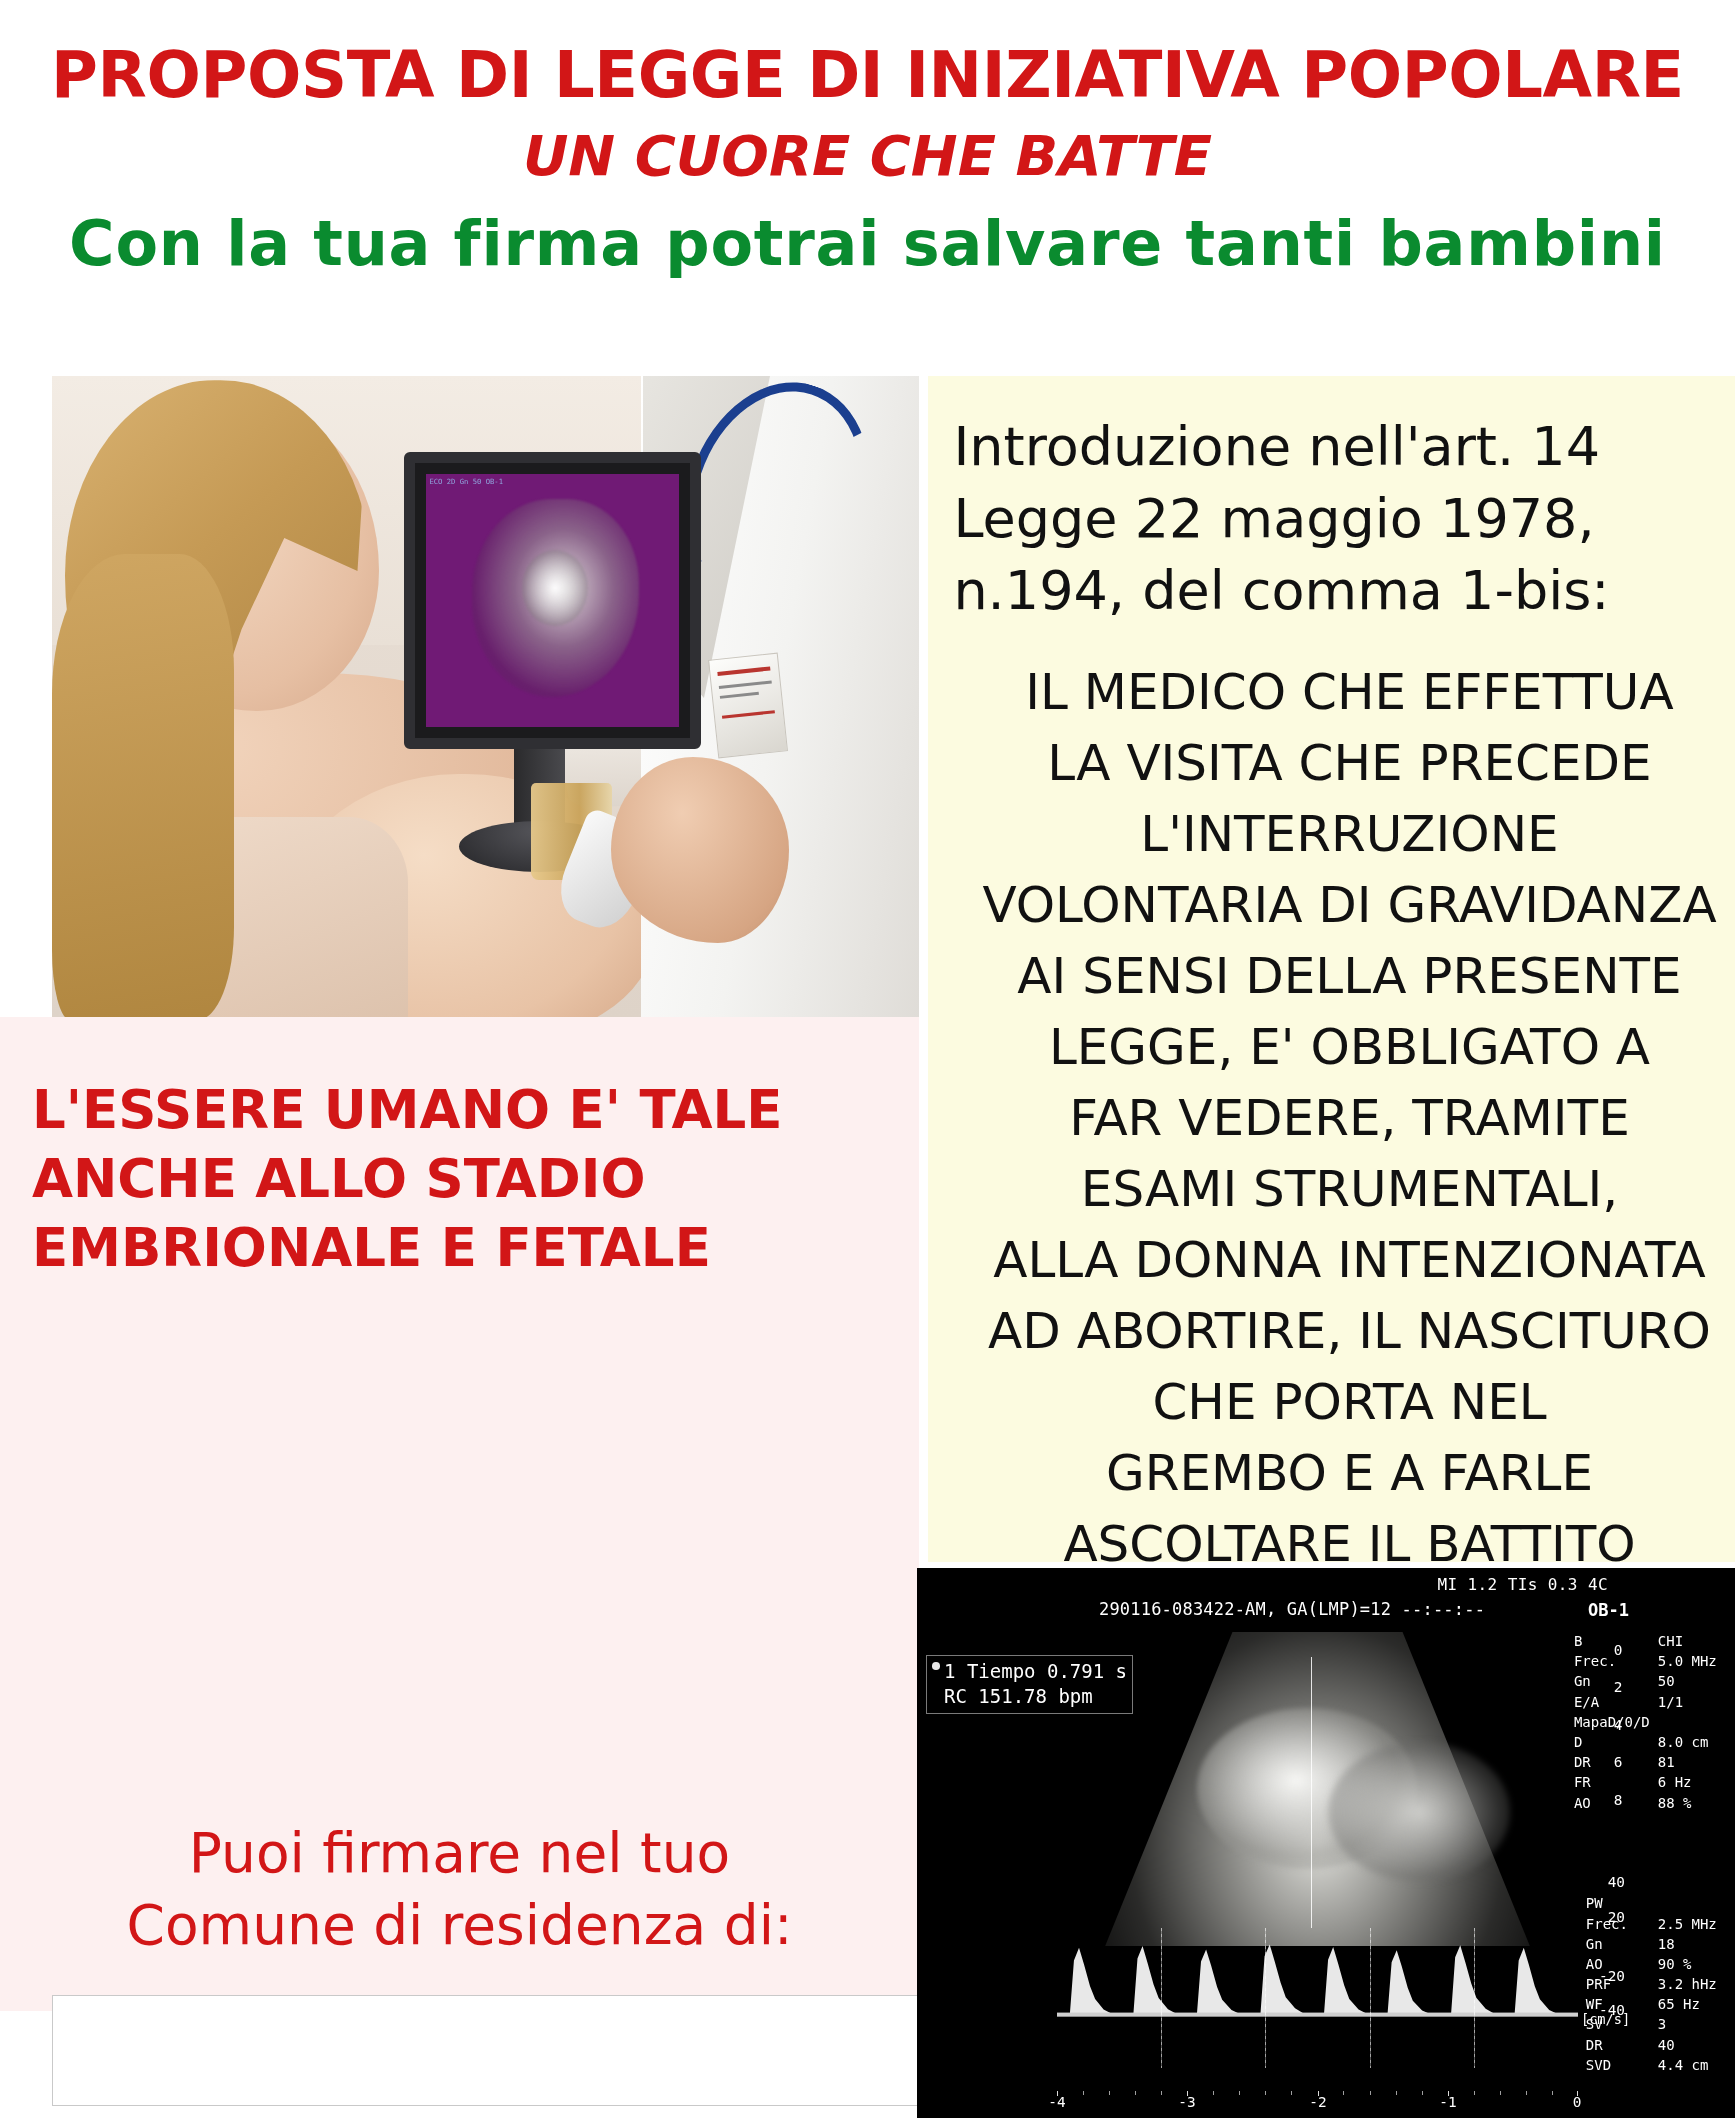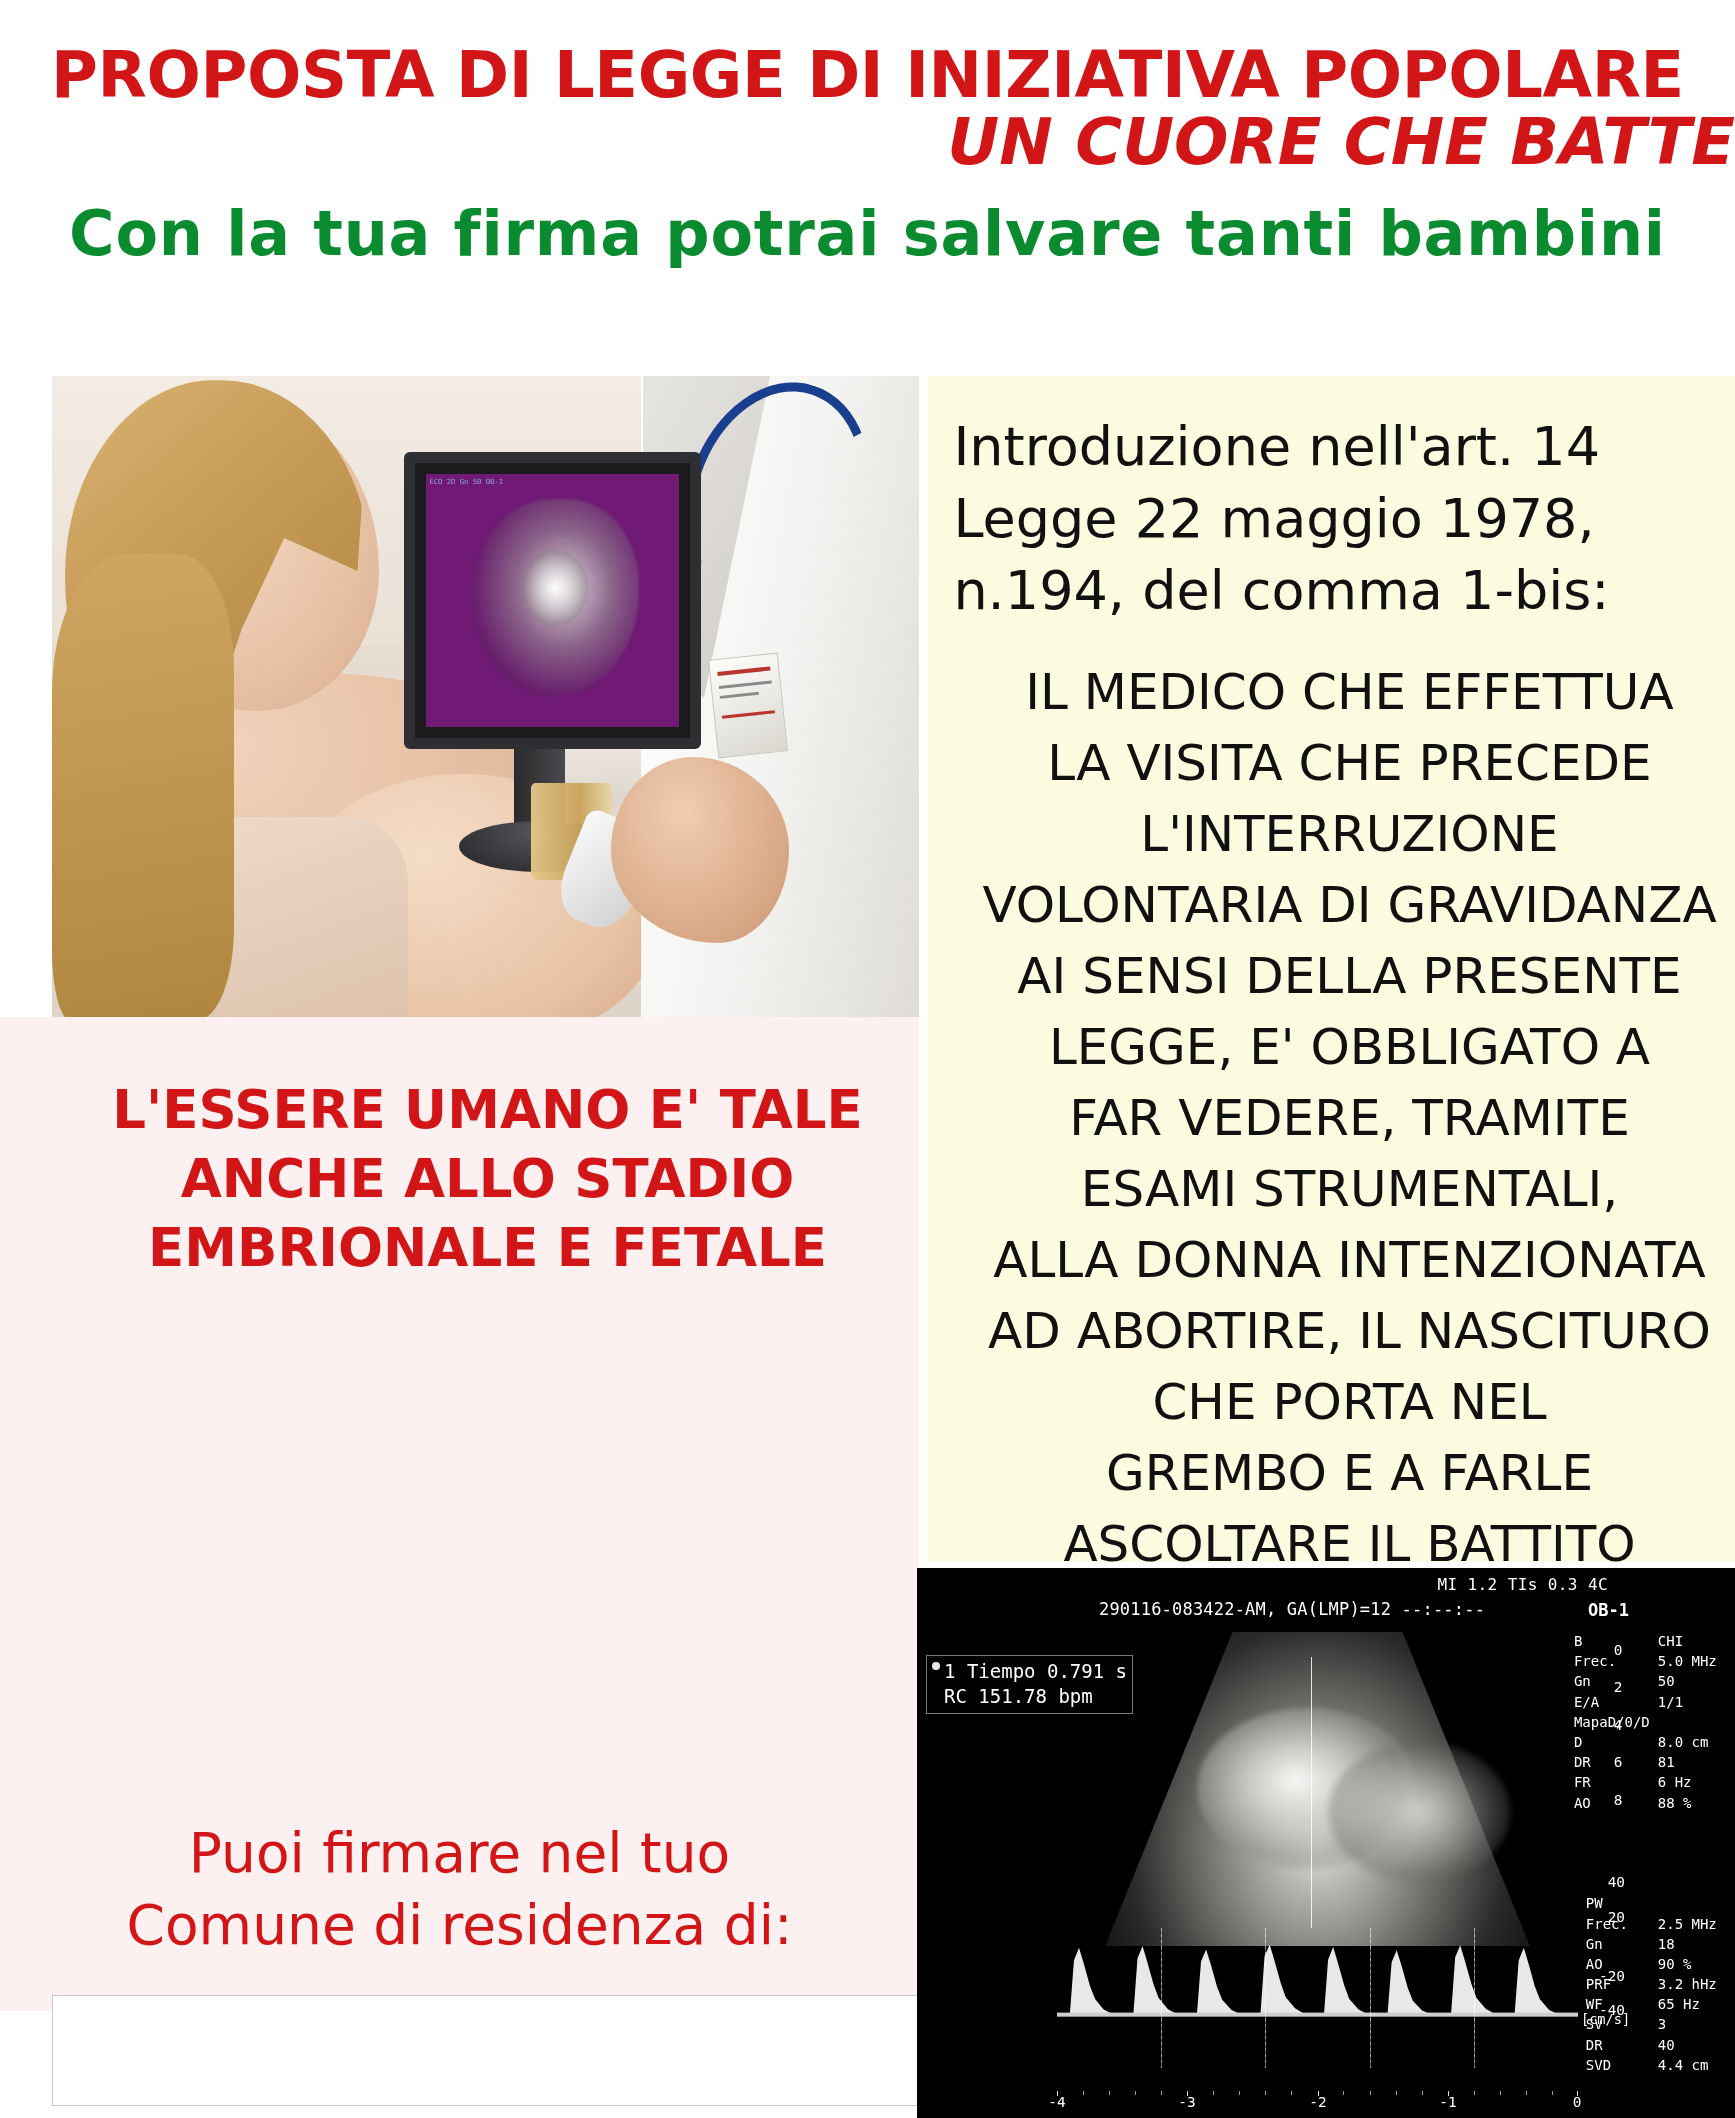--- a/index.html
+++ b/index.html
@@ -36,23 +36,23 @@
     font-size: 64px;
     line-height: 1.05;
     letter-spacing: -0.4px;
     margin-top: 42px;
   }
   .title-2 {
     font-family: "DejaVu Sans", sans-serif;
     font-weight: bold;
     font-style: italic;
     color: #d21617;
-    font-size: 64px;
+    font-size: 56px;
     line-height: 1.05;
-    text-align: right;
+    margin-top: 18px;
   }
   .subtitle {
     font-family: "DejaVu Sans", sans-serif;
     font-weight: bold;
     color: #0a8b2f;
     font-size: 62px;
     line-height: 1.05;
     margin-top: 24.6px;
     letter-spacing: 0.8px;
   }
@@ -259,25 +259,25 @@
     top: 1017px;
     width: 919px;
     height: 994px;
     background: #fdf0f0;
   }
   .pink-head {
     position: absolute;
     left: 0;
     top: 1076px;
     width: 975px;
-    text-align: center;
     color: #d21617;
     font-weight: bold;
     font-size: 53px;
     line-height: 1.30;
+    padding-left: 32px;
   }
   .pink-body {
     position: absolute;
     left: 0;
     top: 1318px;
     width: 919px;
     text-align: center;
     color: #1a1a1a;
     font-size: 58px;
     line-height: 1.38;

